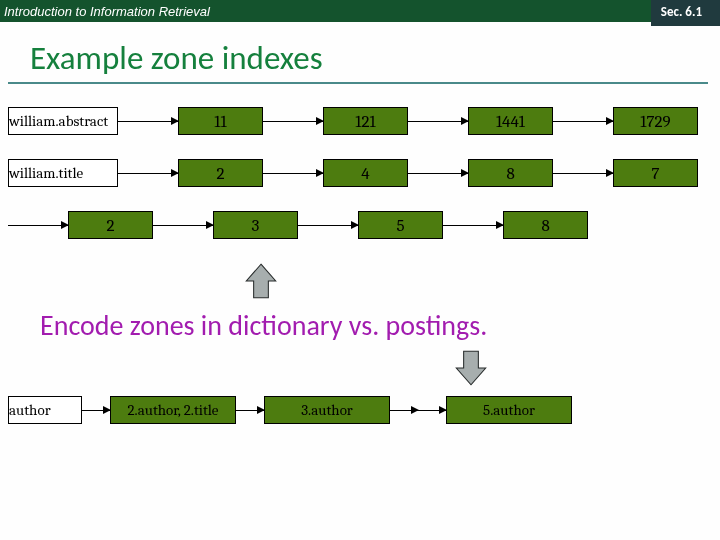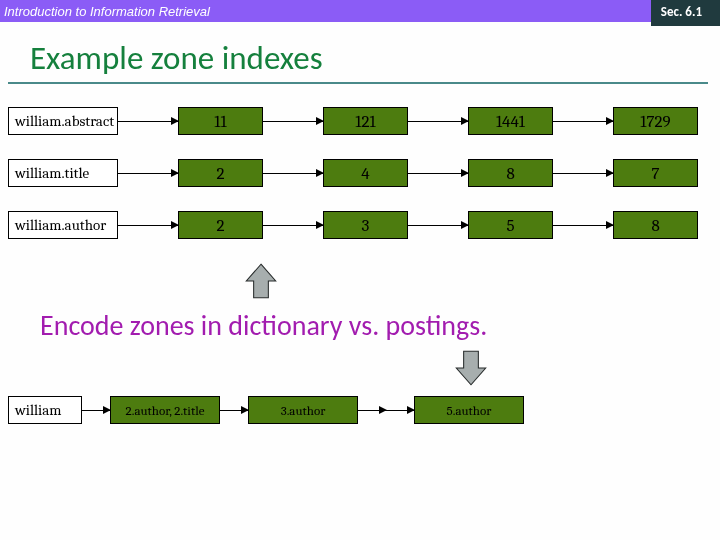--- a/index.html
+++ b/index.html
@@ -6,21 +6,21 @@
   body {
     width: 720px;
     height: 540px;
     background: #fefefe;
     font-family: "Segoe UI", Calibri, Arial, sans-serif;
     overflow: hidden;
     position: relative;
   }
   .header-bar {
     height: 22px;
-    background: #8b5cf6;
+    background: #14532d;
     display: flex;
     align-items: center;
     justify-content: space-between;
     padding: 0 0 0 4px;
   }
   .header-left {
     color: #fff;
     font-style: italic;
     font-size: 13px;
     font-family: "Segoe UI", Arial, sans-serif;
@@ -57,39 +57,38 @@
     height: 34px;
     margin-bottom: 18px;
   }
   .term-box {
     border: 1px solid #000;
     height: 28px;
     width: 110px;
     display: flex;
     align-items: center;
     justify-content: flex-start;
-    padding-left: 6px;
     font-family: Cambria, "Times New Roman", serif;
     font-size: 15px;
     background: #fff;
   }
   .post-box {
     border: 1px solid #000;
     height: 28px;
     width: 85px;
     display: flex;
     align-items: center;
     justify-content: center;
     font-family: Cambria, "Times New Roman", serif;
     font-size: 17px;
     background: #4d7c0f;
   }
   .post-box.wide {
-    width: 110px;
-    font-size: 13px;
+    width: 126px;
+    font-size: 15px;
     justify-content: center;
   }
   .connector {
     flex: 1;
     height: 1px;
     background: #000;
     position: relative;
     min-width: 20px;
     max-width: 60px;
   }
@@ -156,21 +155,20 @@
     <div class="post-box">2</div>
     <div class="connector"></div>
     <div class="post-box">4</div>
     <div class="connector"></div>
     <div class="post-box">8</div>
     <div class="connector"></div>
     <div class="post-box">7</div>
   </div>
 
   <div class="row">
-    <div class="term-box">william.author</div>
     <div class="connector"></div>
     <div class="post-box">2</div>
     <div class="connector"></div>
     <div class="post-box">3</div>
     <div class="connector"></div>
     <div class="post-box">5</div>
     <div class="connector"></div>
     <div class="post-box">8</div>
   </div>
 </div>
@@ -184,21 +182,21 @@
 <div class="caption">Encode zones in dictionary vs. postings.</div>
 
 <div style="display:flex;">
   <svg class="big-arrow down" viewBox="0 0 40 40">
     <path class="arrow-shape" d="M13 4 L27 4 L27 20 L34 20 L20 36 L6 20 L13 20 Z"></path>
   </svg>
 </div>
 
 <div class="diagram-area bottom">
   <div class="row bottom">
-    <div class="term-box">william</div>
+    <div class="term-box">author</div>
     <div class="connector" style="max-width:28px"></div>
     <div class="post-box wide">2.author, 2.title</div>
     <div class="connector" style="max-width:28px"></div>
     <div class="post-box wide">3.author</div>
     <div class="connector" style="max-width:28px"></div>
     <div class="connector" style="max-width:28px"></div>
     <div class="post-box wide">5.author</div>
   </div>
 </div>
 

